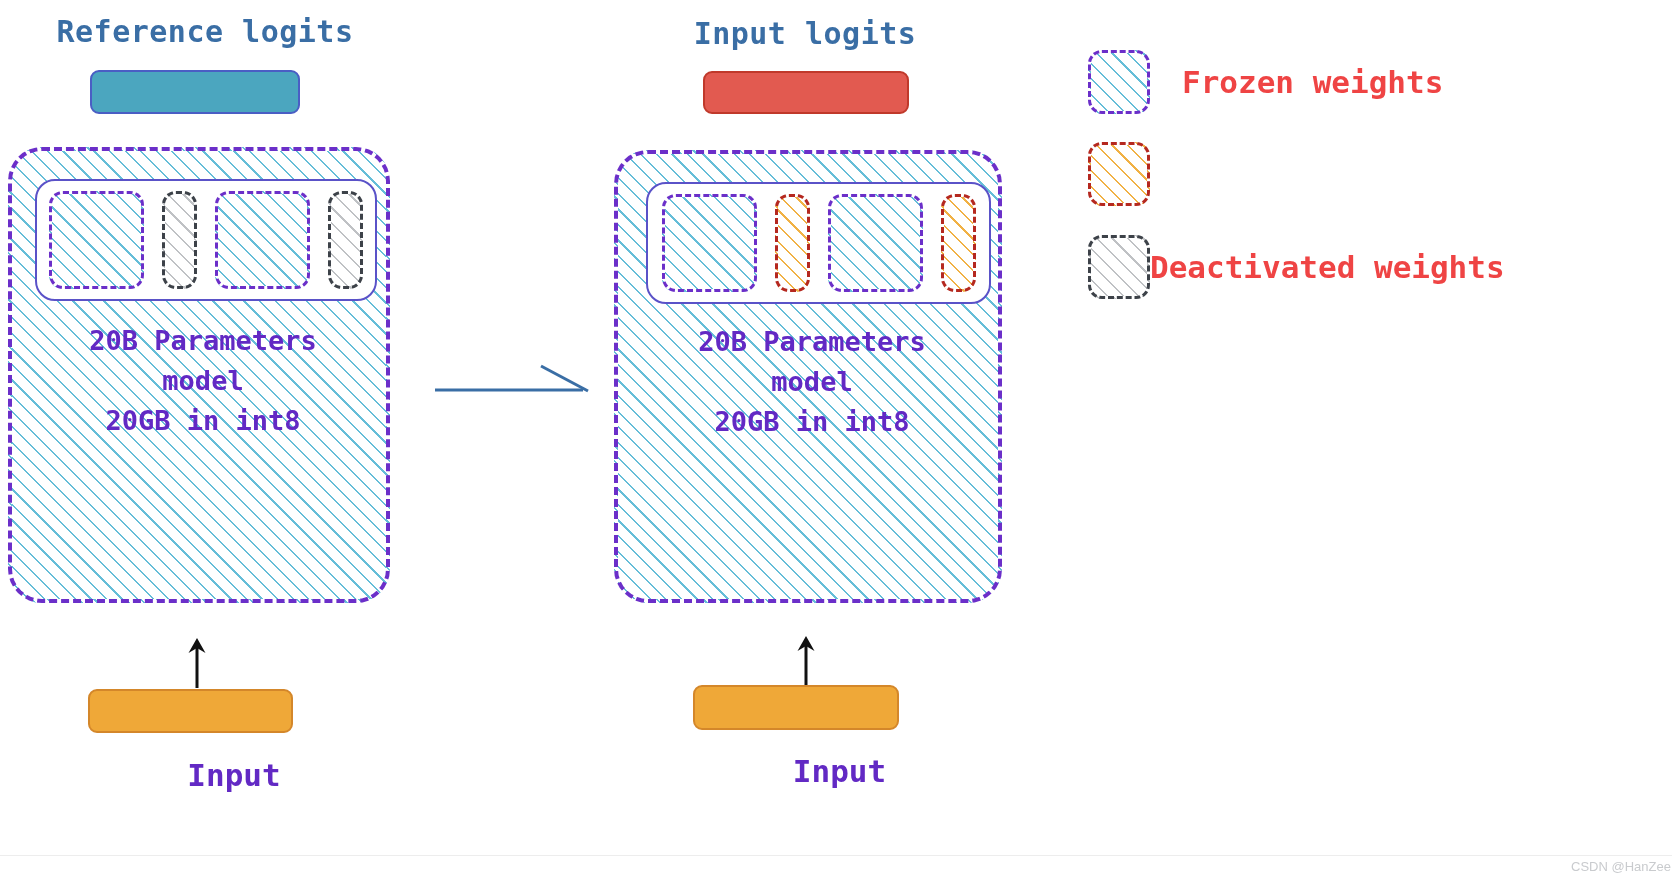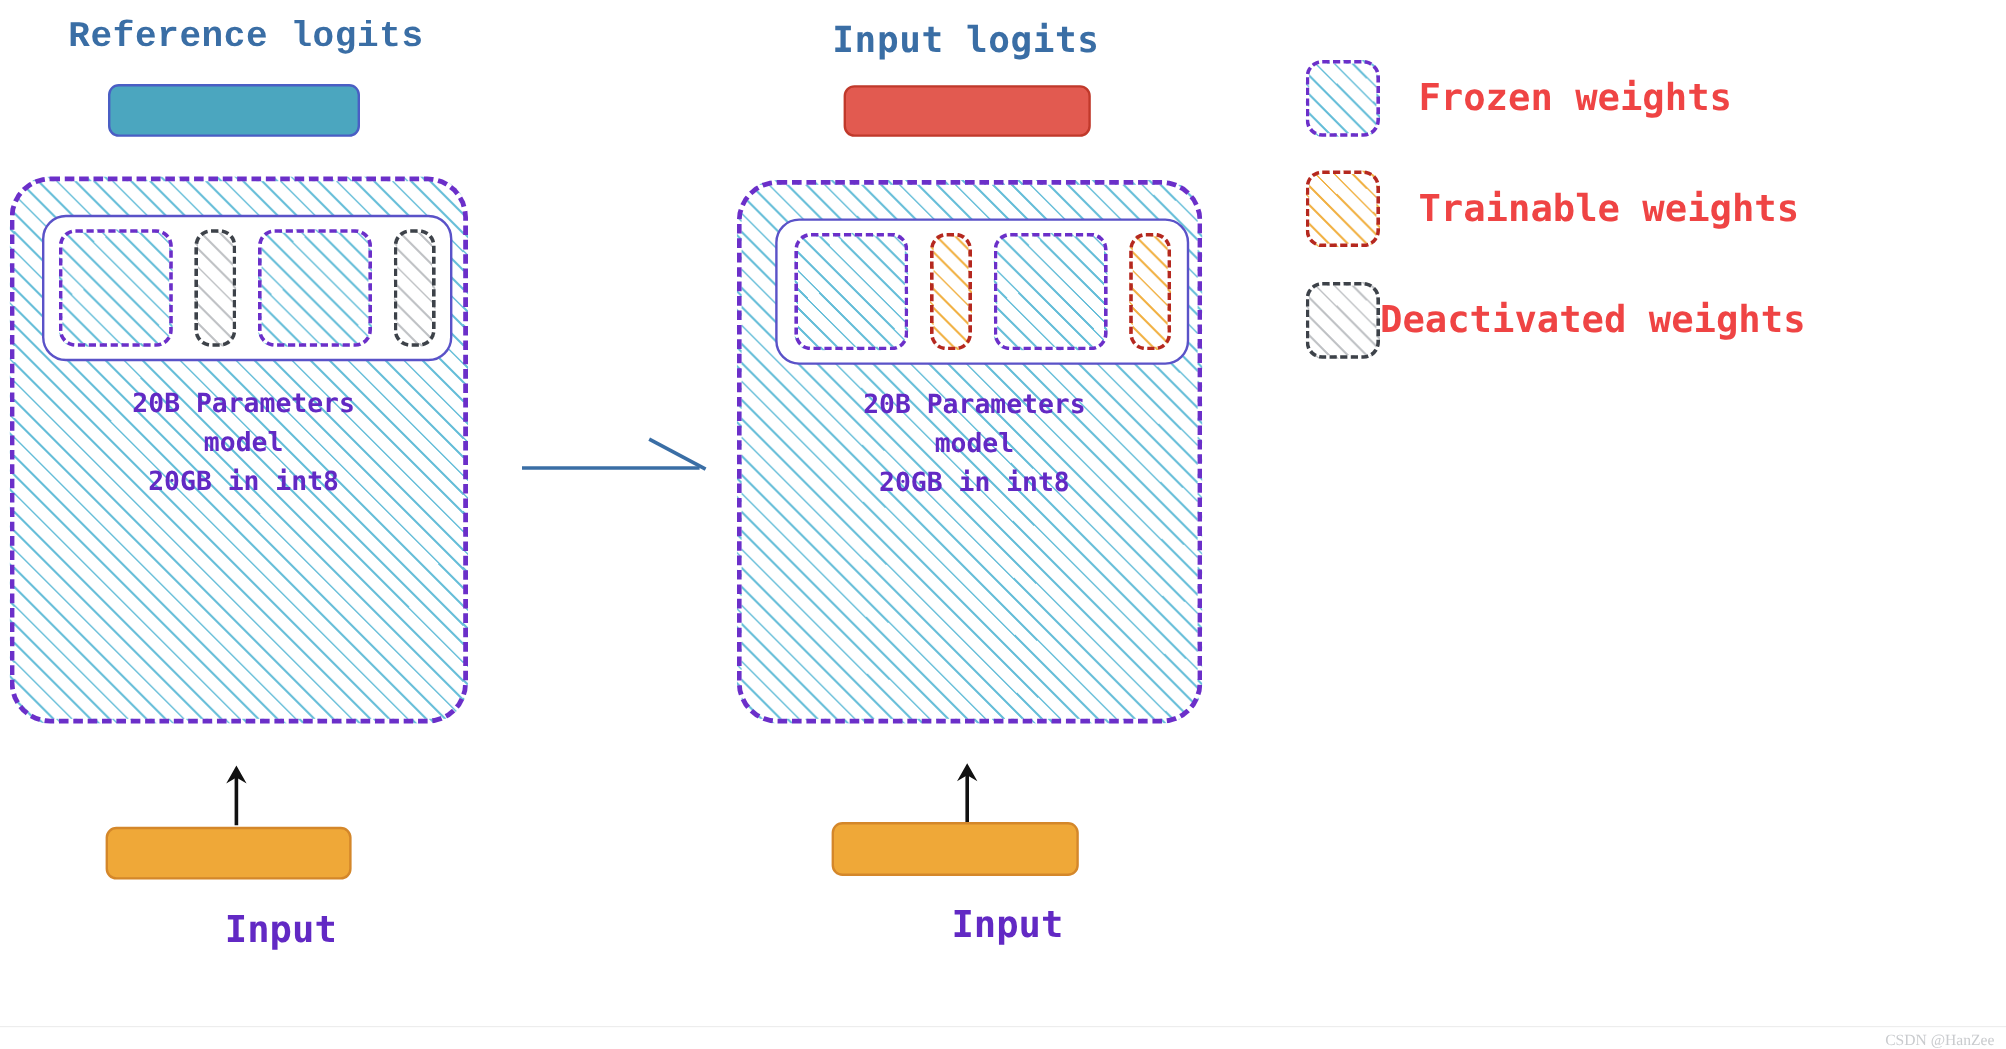--- a/index.html
+++ b/index.html
@@ -101,21 +101,21 @@
       rgba(255, 255, 255, 0) 11px
     );
   }
 
   .wblock.wide { width: 95px; height: 98px; }
   .wblock.narrow { width: 35px; height: 98px; }
 
   
   .model-caption {
     color: #6229c4;
-    font-size: 22px;
+    font-size: 27px;
     font-weight: 700;
     text-align: center;
     line-height: 1.48;
     white-space: pre-line;
   }
 
   
   .transition-label {
     color: #3a6ea5;
     font-size: 26px;
@@ -154,34 +154,34 @@
     font-weight: 700;
     white-space: nowrap;
     line-height: 1;
     text-align: center;
   }
 
   
   .watermark {
     color: #c9cbce;
     font-size: 13px;
-    font-family: Liberation Serif, serif;
+    font-family: Liberation Sans, sans-serif;
     white-space: nowrap;
   }
   .watermark-rule {
     background: #ededed;
     height: 1px;
   }
 </style>
 </head>
 <body>
 
 <div class="abs" style="left:0px; top:0px; width:420px; height:830px;">
 
-  <div class="abs logit-title" style="left:0px; top:14px; width:410px;font-family:Liberation Mono, monospace;">Reference logits</div>
+  <div class="abs logit-title" style="left:0px; top:14px; width:410px;">Reference logits</div>
 
   <div class="abs logit-bar reference" style="left:90px; top:70px; width:210px; height:44px;"></div>
 
   <div class="abs model-box" style="left:8px; top:147px; width:382px; height:456px;">
 
     <div class="abs inner-strip" style="left:23px; top:28px; width:342px; height:122px;">
       <div class="wblock frozen wide"></div>
       <div class="wblock deactivated narrow"></div>
       <div class="wblock frozen wide"></div>
       <div class="wblock deactivated narrow"></div>
@@ -242,21 +242,20 @@
 
 <div class="abs" style="left:1088px; top:50px; width:584px; height:260px;">
 
   <div class="abs" style="left:0px; top:0px; display:flex; align-items:center; gap:32px;">
     <div class="legend-swatch wblock frozen"></div>
     <div class="legend-label">Frozen weights</div>
   </div>
 
   <div class="abs" style="left:0px; top:92px; display:flex; align-items:center; gap:32px;">
     <div class="legend-swatch wblock trainable"></div>
-    <div class="legend-label">Trainable weights</div>
   </div>
 
   <div class="abs" style="left:0px; top:185px; display:flex; align-items:center; ">
     <div class="legend-swatch wblock deactivated"></div>
     <div class="legend-label">Deactivated weights</div>
   </div>
 </div>
 
 <div class="abs watermark-rule" style="left:0px; top:855px; width:1672px;"></div>
 <div class="abs watermark" style="left:1571px; top:859px;">CSDN @HanZee</div>

